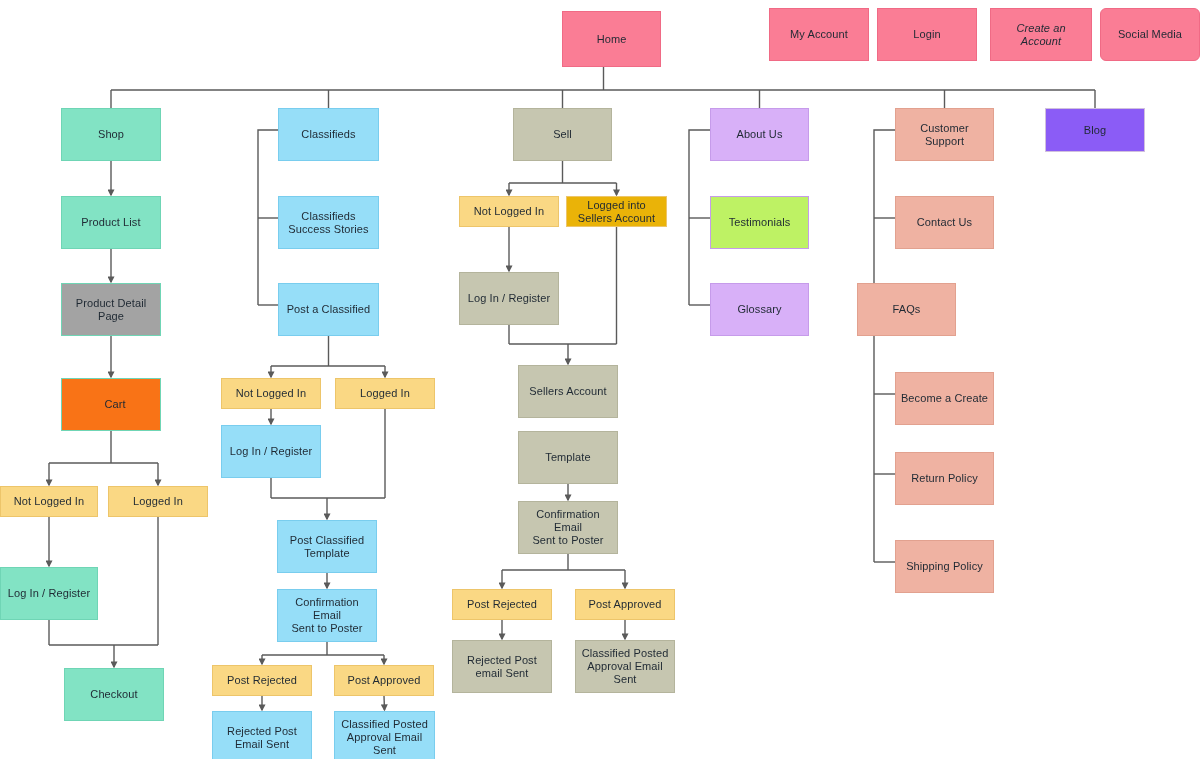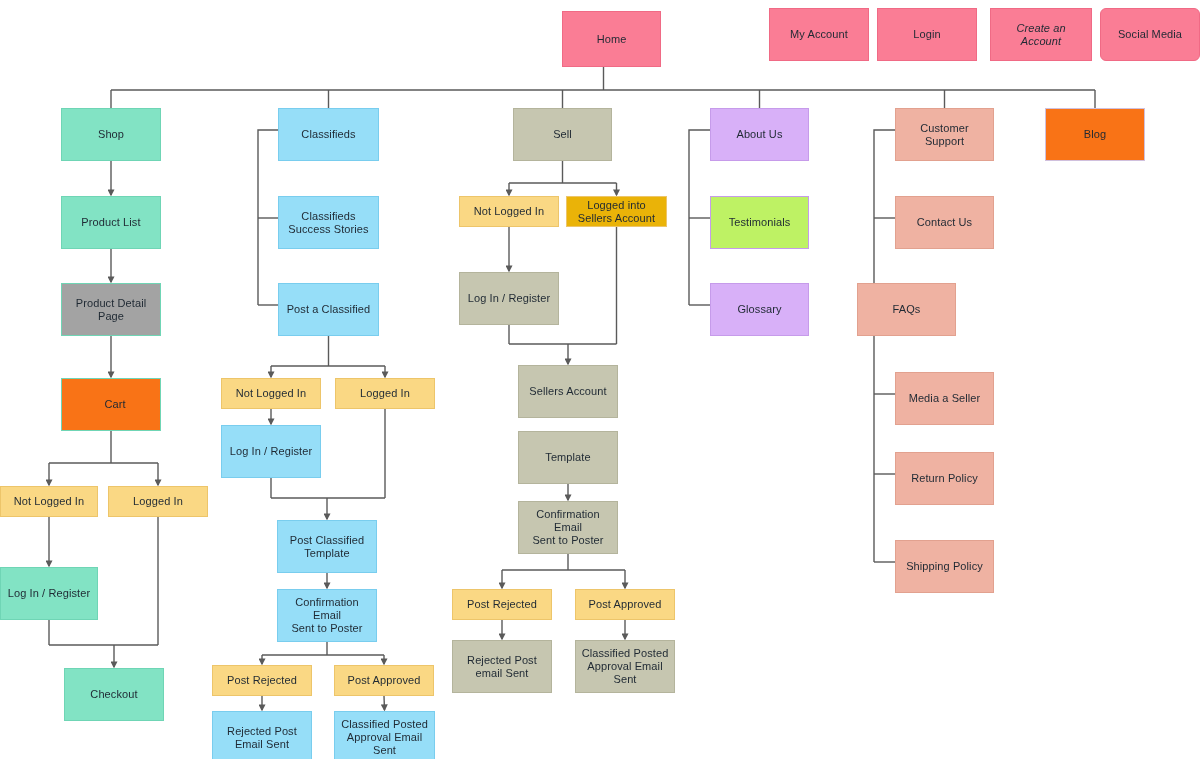--- a/index.html
+++ b/index.html
@@ -250,25 +250,25 @@
       <div class="node" style="left: 895px; top: 108px; width: 99px; height: 53px; background: rgb(239, 178, 162); border-color: rgb(226, 161, 143);">
         <span>Customer Support</span>
       </div>
       <div class="node" style="left: 895px; top: 196px; width: 99px; height: 53px; background: rgb(239, 178, 162); border-color: rgb(226, 161, 143);">
         <span>Contact Us</span>
       </div>
       <div class="node" style="left: 857px; top: 283px; width: 99px; height: 53px; background: rgb(239, 178, 162); border-color: rgb(226, 161, 143);">
         <span>FAQs</span>
       </div>
       <div class="node" style="left: 895px; top: 372px; width: 99px; height: 53px; background: rgb(239, 178, 162); border-color: rgb(226, 161, 143);">
-        <span>Media a Seller</span>
+        <span>Become a Create</span>
       </div>
       <div class="node" style="left: 895px; top: 452px; width: 99px; height: 53px; background: rgb(239, 178, 162); border-color: rgb(226, 161, 143);">
         <span>Return Policy</span>
       </div>
       <div class="node" style="left: 895px; top: 540px; width: 99px; height: 53px; background: rgb(239, 178, 162); border-color: rgb(226, 161, 143);">
         <span>Shipping Policy</span>
       </div>
-      <div class="node" style="left: 1045px; top: 108px; width: 100px; height: 53px; background: #f97316; border-color: rgb(208, 192, 221);">
+      <div class="node" style="left: 1045px; top: 108px; width: 100px; height: 44px; background: #8b5cf6; border-color: rgb(208, 192, 221);">
         <span>Blog</span>
       </div>
     </div>
 </div>
 
 </body></html>

